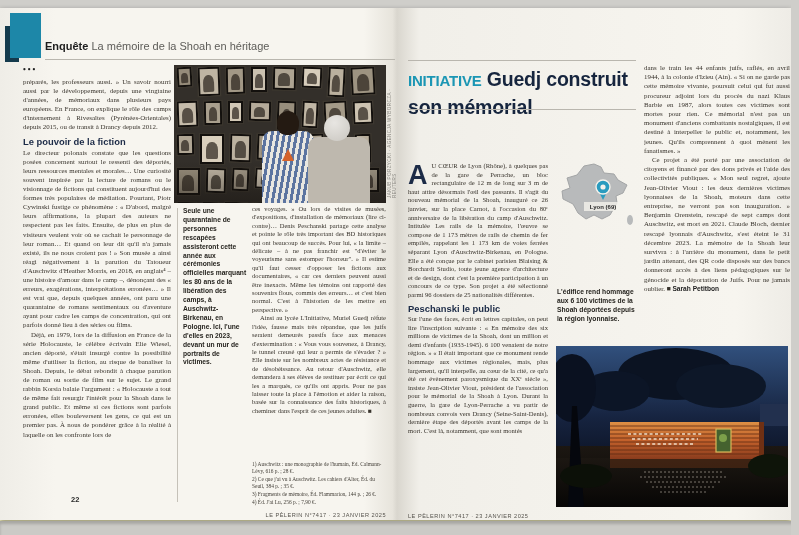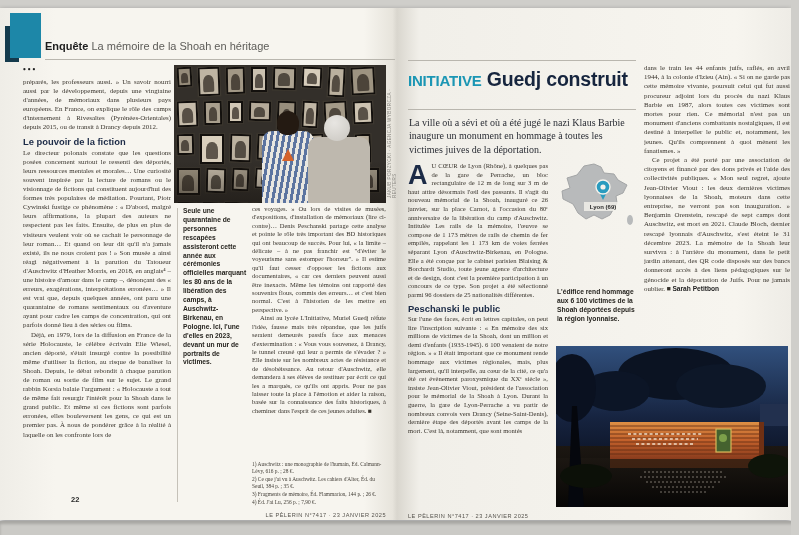--- a/index.html
+++ b/index.html
@@ -1,16 +1,16 @@
 <!DOCTYPE html>
 <html><head>
 <meta charset="utf-8">
 <style>
   html,body{margin:0;padding:0;background:#b9b8b4;}
-  .spread{position:relative;width:799px;height:535px;background:#ffffff;overflow:hidden;
+  .spread{position:relative;width:799px;height:535px;background:#fef9c3;overflow:hidden;
           font-family:"Liberation Serif",serif;color:#33302b;}
   .paper{position:absolute;left:0;top:8px;width:791px;height:512px;
          background:linear-gradient(90deg,#efede7 0%,#f7f5ef 7%,#f7f5ef 46%,#e7e4dc 49.6%,#d9d6ce 50.2%,#f1efe9 53%,#f7f5ef 93%,#eeece6 100%);
          box-shadow:0 2px 5px rgba(0,0,0,.45);}
   .abs{position:absolute;}
 
   
   .tab-shadow{left:5px;top:26px;width:14px;height:36px;background:#143a4c;}
   .tab{left:10px;top:13px;width:31px;height:45px;background:#1d87a8;}
   .lp-header{left:45px;top:40px;width:350px;font-family:"Liberation Sans",sans-serif;font-size:11px;white-space:nowrap;}
@@ -133,23 +133,23 @@
     <div>3) Fragments de mémoire, Éd. Flammarion, 144 p. ; 26 €.</div>
     <div>4) Éd. J'ai Lu, 256 p. ; 7,90 €.</div>
   </div>
 
   <div class="abs pagenum lp-num">22</div>
   <div class="abs issue lp-issue">LE PÈLERIN N°7417 · 23 JANVIER 2025</div>
 
   <div class="abs hrule rp-toprule"></div>
   <h1 class="abs headline" style="margin:0;">
     <span class="kicker">INITIATIVE</span><span class="hl"> Guedj construit</span><br>
+    <span class="hl">son mémorial</span>
   </h1>
   <div class="abs hrule rp-midrule"></div>
-  <div class="abs standfirst">La ville où a sévi et où a été jugé le nazi Klaus Barbie inaugure un monument en hommage à toutes les victimes juives de la déportation.</div>
 
   <div class="abs col bt rp-col1">
     <p>
       <span class="dc">A</span><span>U CŒUR de Lyon (Rhône), à quelques pas de la gare de Perrache, un bloc rectangulaire de 12 m de long sur 3 m de haut attire désormais l'œil des passants. Il s'agit du nouveau mémorial de la Shoah, inauguré ce 26 janvier, sur la place Carnot, à l'occasion du 80ᵉ anniversaire de la libération du camp d'Auschwitz. Intitulée Les rails de la mémoire, l'œuvre se compose de 1 173 mètres de rails de chemin de fer empilés, rappelant les 1 173 km de voies ferrées séparant Lyon d'Auschwitz-Birkenau, en Pologne. Elle a été conçue par le cabinet parisien Blaising &amp; Borchardt Studio, toute jeune agence d'architecture et de design, dont c'est la première participation à un concours de ce type. Son projet a été sélectionné parmi 96 dossiers de 25 nationalités différentes.</span>
     </p>
     <h3 class="crosshead">Peschanski le public</h3>
     <p>Sur l'une des faces, écrit en lettres capitales, on peut lire l'inscription suivante : « En mémoire des six millions de victimes de la Shoah, dont un million et demi d'enfants (1933-1945). 6 100 venaient de notre région. » « Il était important que ce monument rende hommage aux victimes régionales, mais, plus largement, qu'il interpelle, au cœur de la cité, ce qu'a été cet évènement paroxysmique du XXᵉ siècle », insiste Jean-Olivier Viout, président de l'association pour le mémorial de la Shoah à Lyon. Durant la guerre, la gare de Lyon-Perrache a vu partir de nombreux convois vers Drancy (Seine-Saint-Denis), dernière étape des déportés avant les camps de la mort. C'est là, notamment, que sont montés</p>
   </div>
 
   <div class="abs map-box">

